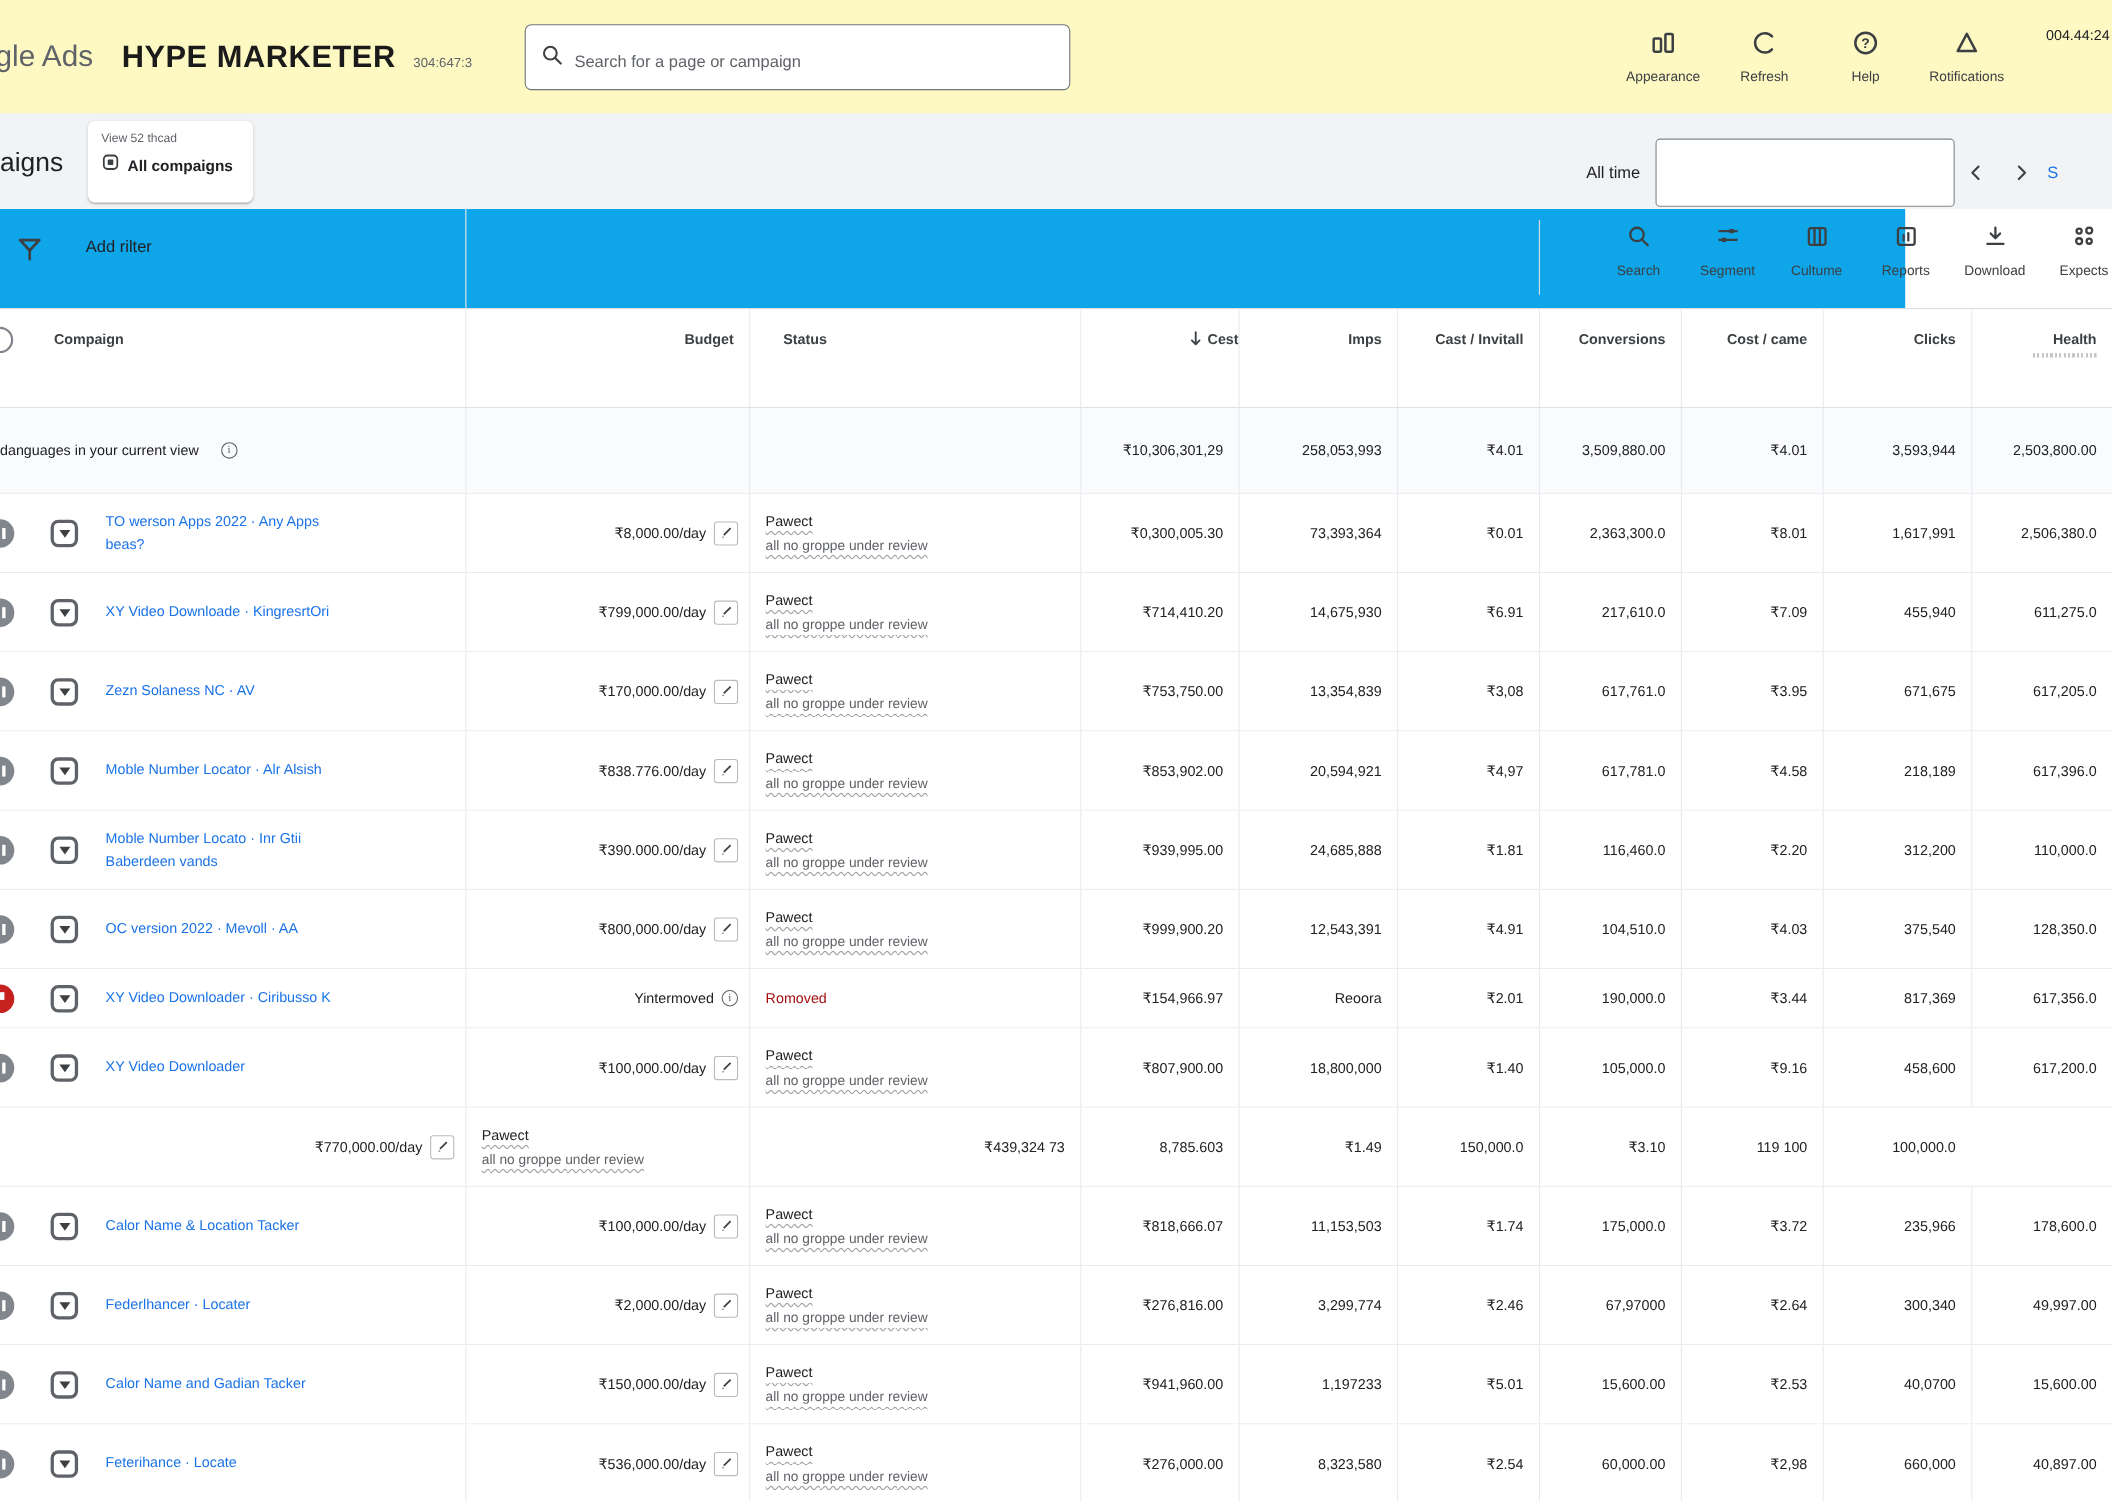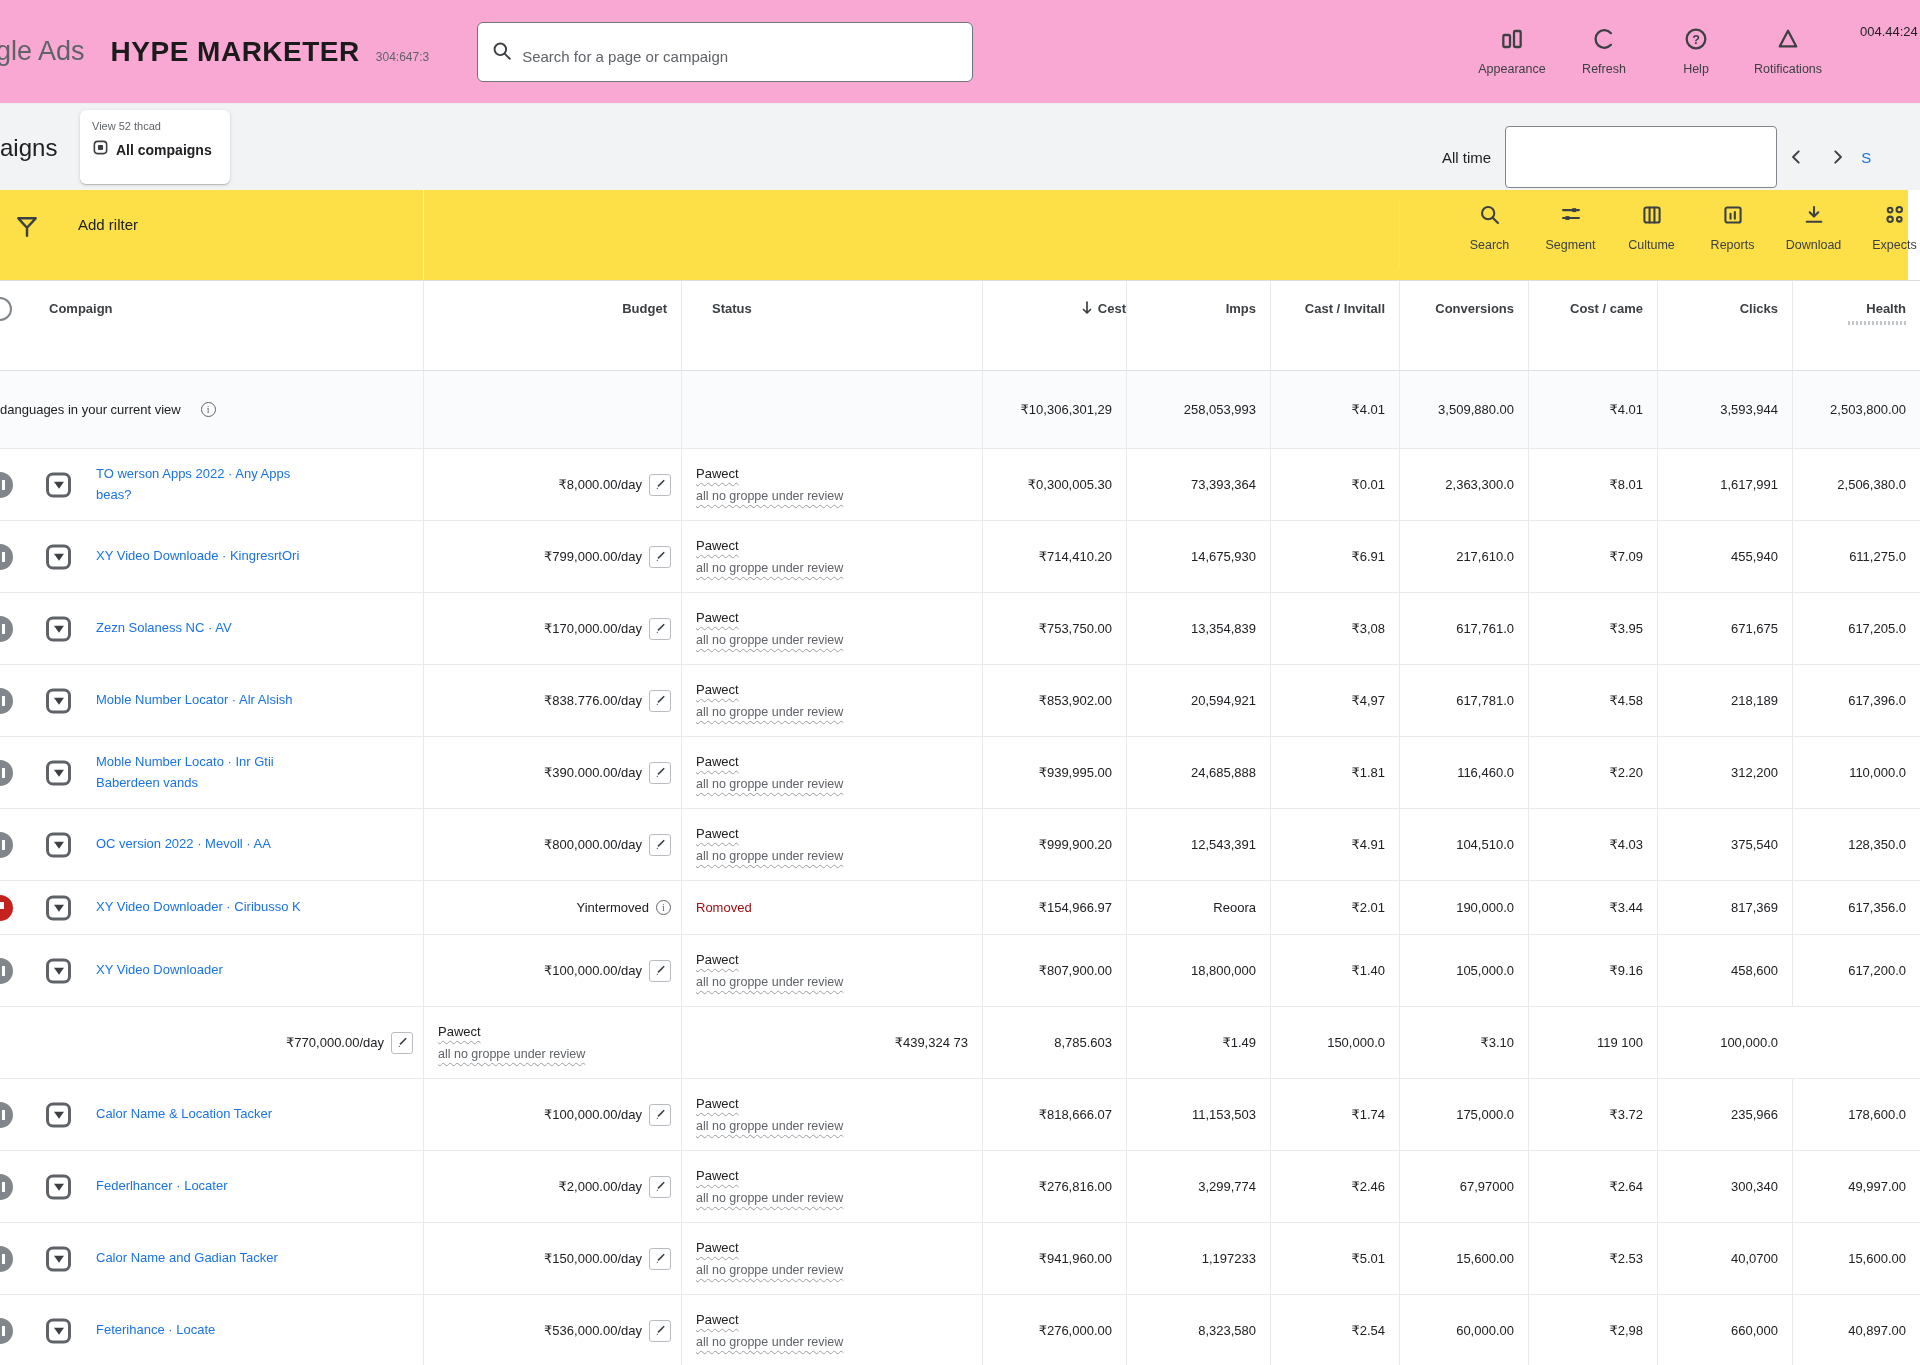--- a/index.html
+++ b/index.html
@@ -1,21 +1,21 @@
 <!DOCTYPE html>
 <html><head>
 <meta charset="utf-8">
 <style>
   * { box-sizing: border-box; margin: 0; padding: 0; }
   html,body { background:#fff; }
   body { font-family: "Liberation Sans", "DejaVu Sans", sans-serif; color:#202124; }
   #app { position:relative; width:1920px; height:1365px; overflow:hidden; background:#fff; }
 
   
-  .topbar { position:absolute; left:0; top:0; width:1920px; height:104px; background:#f9a8d4;
+  .topbar { position:absolute; left:0; top:0; width:1920px; height:104px; background:#fef9c3;
             display:flex; align-items:center; border-bottom:1px solid #eceff1; }
   .logo { font-size:27px; color:#5f6368; margin-left:-4px; white-space:nowrap; }
   .brand { font-size:28px; font-weight:700; letter-spacing:.5px; color:#1b1b1b; margin-left:26px; white-space:nowrap; }
   .acct-id { font-size:12px; color:#5f6368; margin-left:16px; margin-top:10px; }
   .searchbox { margin-left:48px; width:496px; height:60px; border:1.5px solid #70757a; border-radius:6px;
                display:flex; align-items:flex-end; padding:16px 14px; background:#fff; }
   .searchbox svg { flex:0 0 auto; }
   .searchbox input { border:none; outline:none; font-size:15px; color:#3c4043; margin-left:10px; width:100%;
                      font-family:inherit; background:transparent; }
   .searchbox input::placeholder { color:#5f6368; }
@@ -35,21 +35,21 @@
   .view-card .vrow { display:flex; align-items:center; gap:7px; margin-top:7px; }
   .view-card .vvalue { font-size:14px; font-weight:700; color:#202124; white-space:nowrap; }
   .daterange { position:absolute; left:1442px; top:0; height:106px; display:flex; align-items:center; }
   .dr-label { font-size:15px; color:#202124; margin-right:14px; }
   .dr-box { width:272px; height:62px; border:1px solid #80868b; border-radius:4px; background:#fff; }
   .dr-box input { width:100%; height:100%; border:none; outline:none; background:transparent; font-family:inherit; }
   .chev { width:40px; height:40px; display:flex; align-items:center; justify-content:center; cursor:pointer; }
   .show-link { font-size:15px; color:#1a73e8; margin-left:4px; cursor:pointer; }
 
   
-  .toolbar { position:absolute; left:0; top:190px; width:1908px; height:90px; background:#fde047; }
+  .toolbar { position:absolute; left:0; top:190px; width:1732px; height:90px; background:#0ea5e9; }
   .addfilter { position:absolute; left:14px; top:26px; display:flex; align-items:center; cursor:pointer; }
   .addfilter .aflabel { font-size:15px; color:#202124; margin-left:64px; }
   .tb-divider { position:absolute; left:1399px; top:10px; width:1px; height:68px; background:#dadce0; }
   .tb-vline-camp { position:absolute; left:423px; top:0; width:1px; height:90px; background:#ececec; }
   .tools { position:absolute; left:1449px; top:14px; display:flex; }
   .tool { width:81px; display:flex; flex-direction:column; align-items:center; gap:8px; cursor:pointer; }
   .tool .tllabel { font-size:12.5px; color:#3c4043; white-space:nowrap; }
 
   
   .table { position:absolute; left:0; top:280px; width:1920px; border-top:1px solid #dadce0; }

